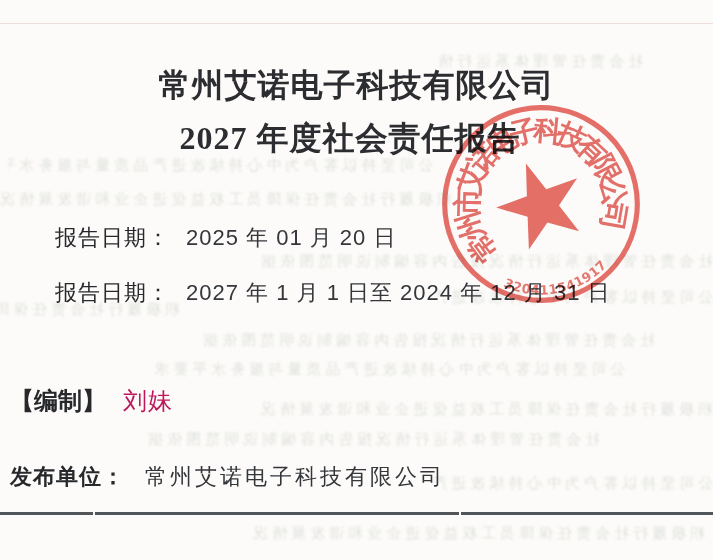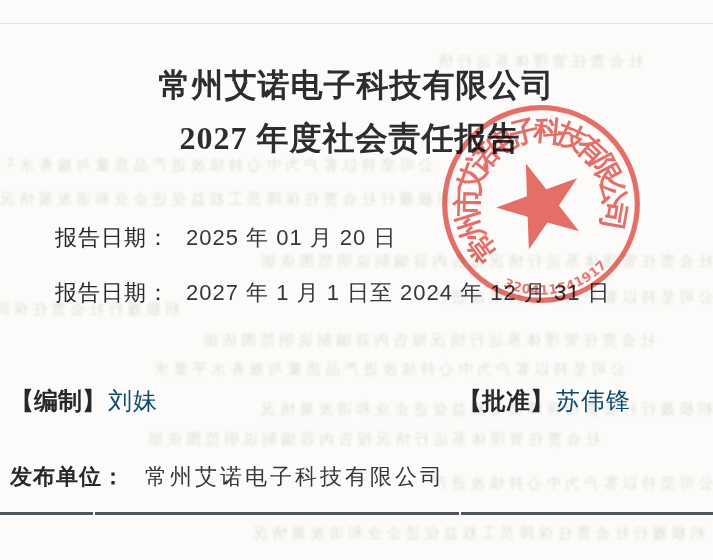--- a/index.html
+++ b/index.html
@@ -45,21 +45,21 @@
   .field-row .value{
     font-family:Liberation Sans, sans-serif;
     color:#33363a;margin-left:16px;letter-spacing:1px;
   }
   .row-date{top:223px;}
   .row-period{top:278px;}
   .signoff{position:absolute;top:385px;left:0;width:713px;height:30px;z-index:2;}
   .signoff .pair{position:absolute;font-size:24px;white-space:nowrap;
     font-family:"DejaVu Sans","Liberation Sans",sans-serif;}
   .signoff .role{font-weight:bold;color:#26282b;text-align:center;}
-  .signoff .name{font-weight:normal;color:#0c4a6e;margin-left:2px;letter-spacing:1px;}
+  .signoff .name{font-weight:normal;color:#be185d;margin-left:17px;letter-spacing:1px;}
   .pair-1{left:10px;} .pair-2{left:248px;} .pair-3{left:458px;}
   .publisher{position:absolute;top:462px;left:10px;z-index:2;font-size:22px;white-space:nowrap;}
   .publisher .label{
     font-family:"DejaVu Sans","Liberation Sans",sans-serif;
     font-weight:bold;color:#26282b;letter-spacing:1px;
   }
   .publisher .value{
     font-family:"Liberation Serif","DejaVu Serif",serif;
     color:#33363a;margin-left:20px;letter-spacing:3px;
   }
@@ -99,21 +99,20 @@
 <div class="field-row row-date">
   <span class="label">报告日期：</span><span class="value">2025 年 01 月 20 日</span>
 </div>
 
 <div class="field-row row-period">
   <span class="label">报告日期：</span><span class="value">2027 年 1 月 1 日至 2024 年 12 月 31 日</span>
 </div>
 
 <div class="signoff">
   <span class="pair pair-1"><span class="role">【编制】</span><span class="name">刘妹</span></span>
-  <span class="pair pair-3"><span class="role">【批准】</span><span class="name">苏伟锋</span></span>
 </div>
 
 <div class="publisher">
   <span class="label">发布单位：</span><span class="value">常州艾诺电子科技有限公司</span>
 </div>
 
 <div class="bottom-rule">
   <span class="gap gap-1"></span>
   <span class="gap gap-2"></span>
 </div>

